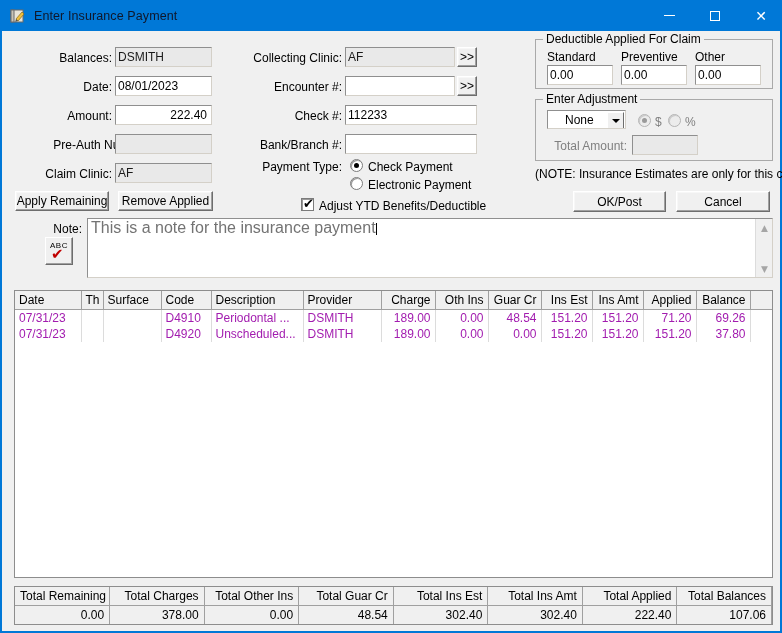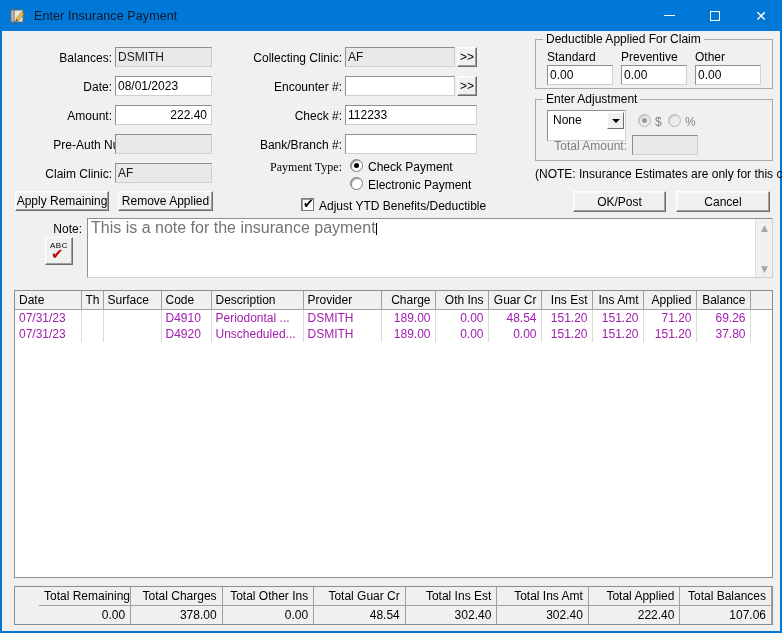--- a/index.html
+++ b/index.html
@@ -102,22 +102,22 @@
          background: #ffffff; border: 1px solid #7b7b7b;
          box-shadow: inset 1px 1px 0 #9a9a9a; }
   .chk .tick { position: absolute; left: 1px; top: -2px; font-size: 13px; line-height: 13px;
                font-family: "DejaVu Sans", sans-serif; color: #000; }
 
   .combo {
     position: absolute; box-sizing: border-box;
     border: 1px solid #868686;
     border-top-color: #8f8f8f; border-left-color: #8f8f8f;
     border-right-color: #d4d0c8; border-bottom-color: #d4d0c8;
-    background: #ffffff; height: 31px;
-    font-size: 12px; line-height: 19px; padding-left: 5px; overflow: hidden;
+    background: #ffffff; height: 19px;
+    font-size: 12px; line-height: 19px; padding-left: 17px; overflow: hidden;
   }
   .combo .arrowbtn {
     position: absolute; right: 1px; top: 1px; width: 17px; height: 17px;
     background: #f0f0f0;
     border: 1px solid #a0a0a0;
     border-top-color: #ffffff; border-left-color: #ffffff;
     border-right-color: #6d6d6d; border-bottom-color: #6d6d6d;
     box-sizing: border-box;
     display: flex; align-items: center; justify-content: center;
   }
@@ -189,21 +189,21 @@
     font-size: 12px; height: 16px; padding: 0 4px; color: #a21caf;
     border-right: 1px solid #dcdcdc;
     white-space: nowrap; overflow: hidden;
   }
   .grid td.r { text-align: right; }
   .grid tr.row { background: #ffffff; }
 
   
   .totals {
     position: absolute; box-sizing: border-box;
-    border: 1px solid #8d8d8d; background: #f0f0f0; padding-left: 24px;
+    border: 1px solid #8d8d8d; background: #f0f0f0;
   }
   .totals table { border-collapse: collapse; width: 100%; table-layout: fixed; }
   .totals th {
     font-weight: normal; font-size: 12px; height: 18px; padding: 0 5px;
     text-align: right; border-right: 1px solid #a0a0a0;
     border-bottom: 1px solid #a0a0a0; background: #f0f0f0; white-space: nowrap;
   }
   .totals td {
     font-size: 12px; height: 18px; padding: 0 5px; text-align: right;
     border-right: 1px solid #a0a0a0; background: #f0f0f0; white-space: nowrap;
@@ -260,21 +260,21 @@
   <div class="lbl r" style="left:230px; top:80px; width:110px;">Encounter #:</div>
   <div class="tf" style="left:343px; top:76px; width:110px;"></div>
   <div class="btn" style="left:455px; top:76px; width:20px; height:20px;">&gt;&gt;</div>
 
   <div class="lbl r" style="left:230px; top:109px; width:110px;">Check #:</div>
   <div class="tf" style="left:343px; top:105px; width:132px;">112233</div>
 
   <div class="lbl r" style="left:230px; top:138px; width:110px;">Bank/Branch #:</div>
   <div class="tf" style="left:343px; top:134px; width:132px;"></div>
 
-  <div class="lbl r" style="left:230px; top:160px; width:110px;font-family:Liberation Serif, serif;">Payment Type:</div>
+  <div class="lbl r" style="left:230px; top:160px; width:110px;">Payment Type:</div>
   <div class="radio" style="left:348px; top:159px;">
       <span class="dot"></span>
     </div>
   <div class="lbl" style="left:366px; top:160px;">Check Payment</div>
   <div class="radio" style="left:348px; top:177px;"></div>
   <div class="lbl" style="left:366px; top:178px;">Electronic Payment</div>
 
   <div class="chk" style="left:299px; top:198px;">
       <span class="tick">✔</span>
     </div>

